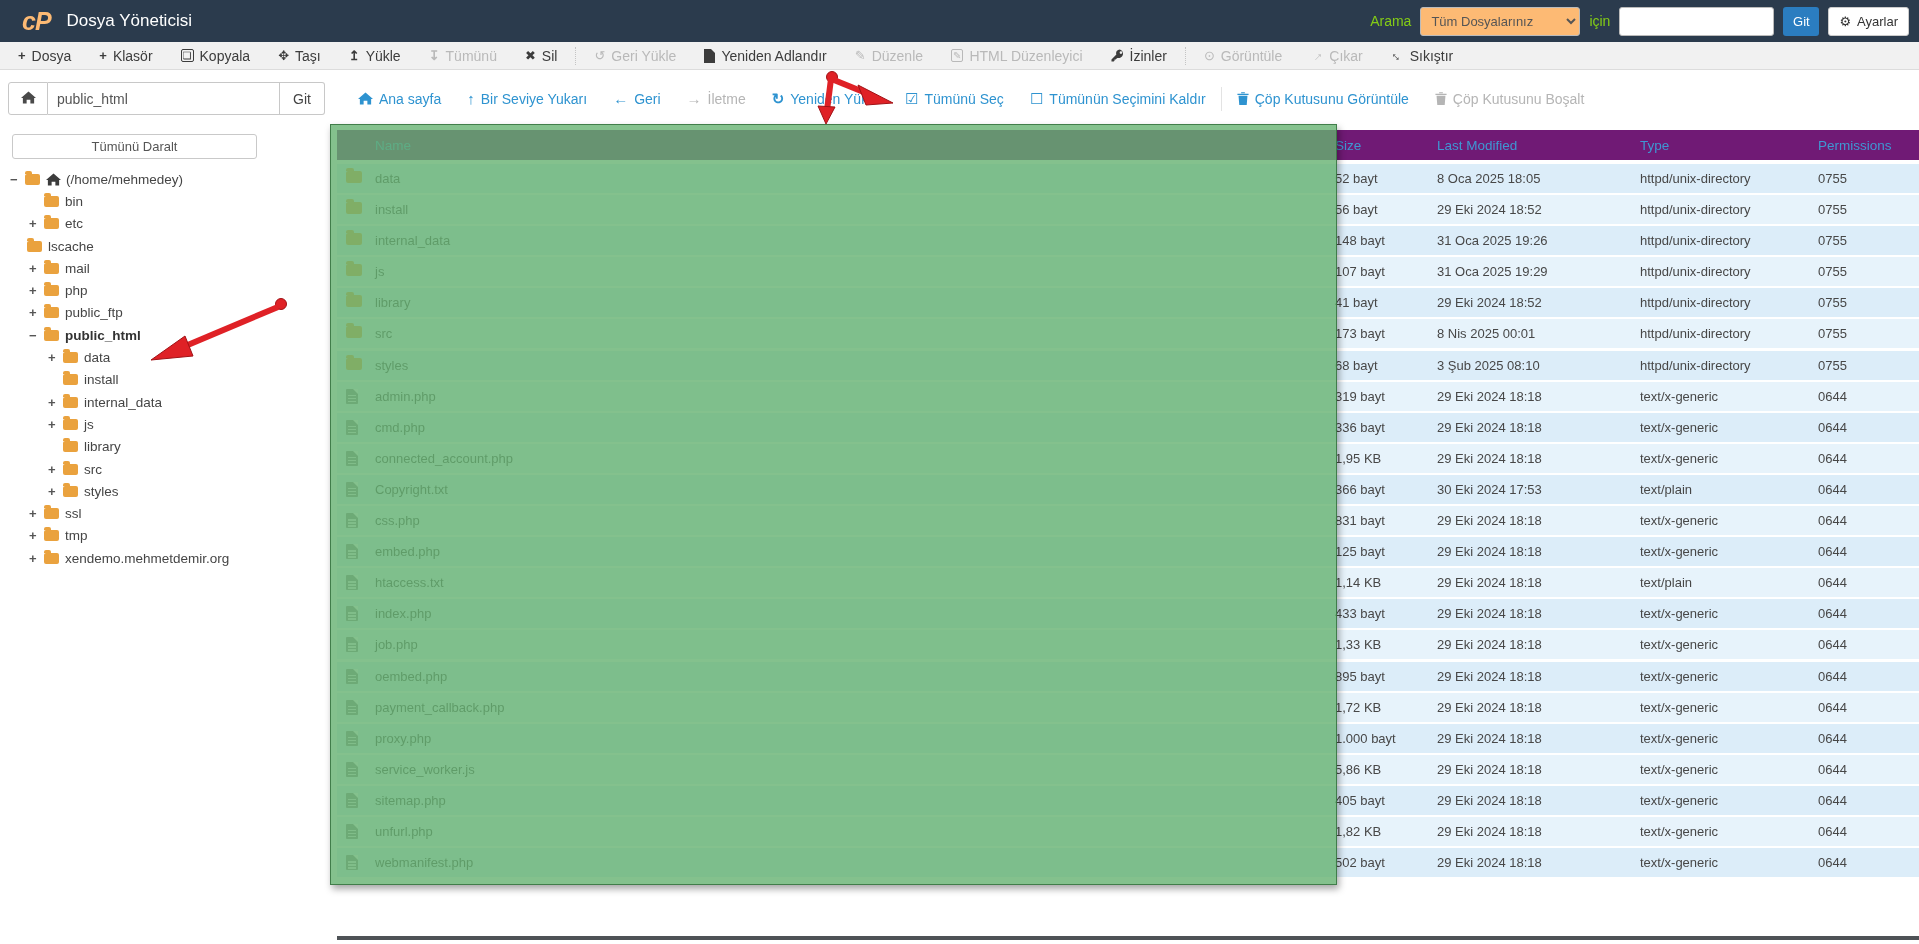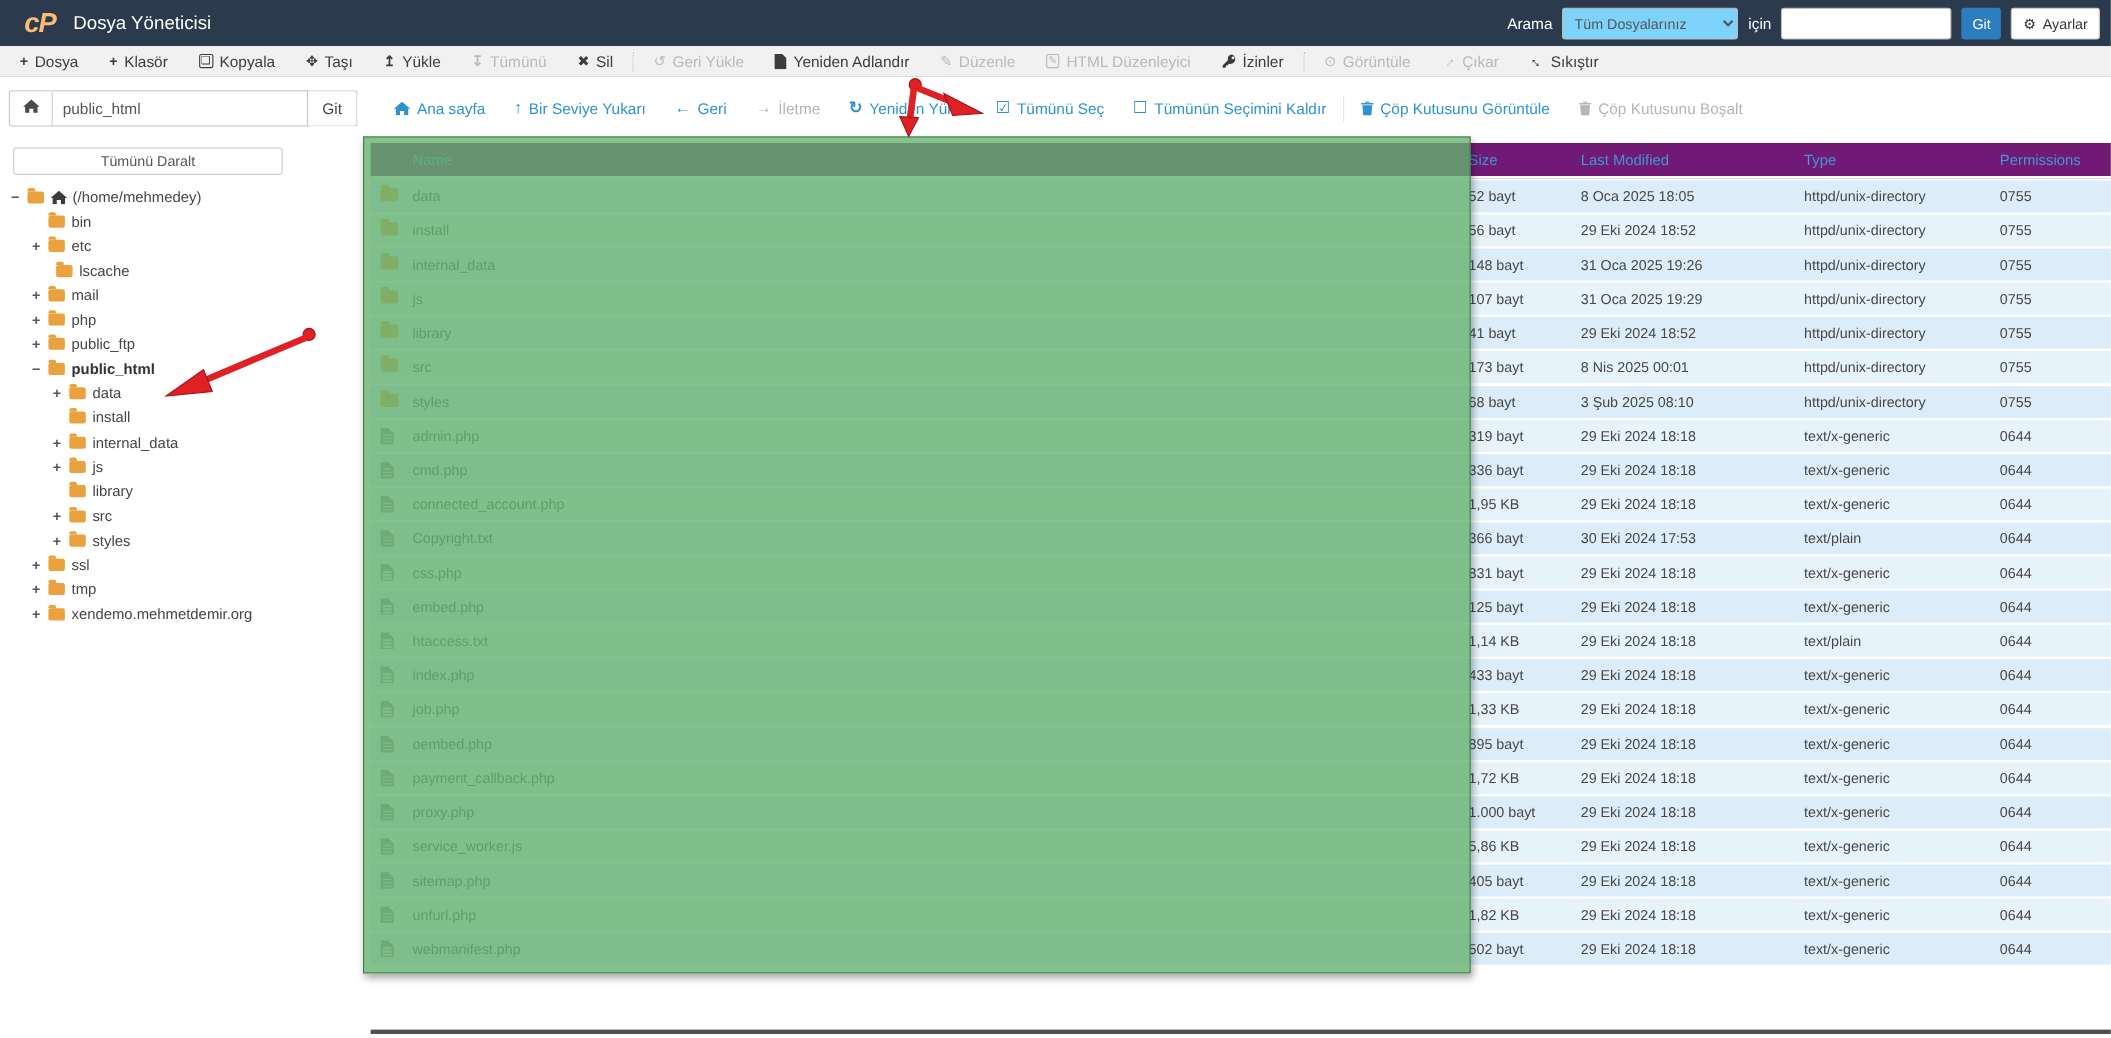--- a/index.html
+++ b/index.html
@@ -8,23 +8,23 @@
   .page { position:relative; width:1919px; height:944px; background:#fff; }
 
   
   .topbar { position:absolute; left:0; top:0; width:100%; height:42px;
     background:#2b3b4d; display:flex; align-items:center; }
   .logo { font-style:italic; font-weight:800; font-size:25px; color:#fdba74;
     margin-left:22px; letter-spacing:-1px; }
   .apptitle { color:#fff; font-size:17px; margin-left:16px; font-weight:400; }
   .searchzone { position:absolute; right:10px; top:0; height:42px;
     display:flex; align-items:center; gap:9px; }
-  .searchzone .wlabel { color:#ffffff; font-size:14px; }
+  .searchzone .wlabel { color:#84cc16; font-size:14px; }
   .scope-select { width:160px; height:29px; font-size:13px; color:#555;
-    border:1px solid #bbb; border-radius:3px; background:#7dd3fc; padding:0 6px;
+    border:1px solid #bbb; border-radius:3px; background:#fdba74; padding:0 6px;
     font-family:"Liberation Sans", sans-serif; }
   .search-input { width:155px; height:29px; border:1px solid #bbb; border-radius:3px;
     padding:0 6px; font-size:13px; }
   .btn-go-top { width:36px; height:29px; background:#2b7dc0; color:#fff; border:none;
     border-radius:3px; font-size:13px; cursor:pointer; }
   .btn-settings { height:29px; background:#fff; color:#333; border:1px solid #ccc;
     border-radius:3px; font-size:13px; padding:0 10px; display:flex; align-items:center;
     gap:6px; cursor:pointer; }
 
   
@@ -310,21 +310,21 @@
       <div class="tnode" style="padding-left: 29px;">
         <span class="ttoggle"></span>
         <span class="fold"></span>
         <span class="tlabel">bin</span>
       </div>
       <div class="tnode" style="padding-left: 29px;">
         <span class="ttoggle">+</span>
         <span class="fold"></span>
         <span class="tlabel">etc</span>
       </div>
-      <div class="tnode" style="padding-left: 36px; align-items: center;">
+      <div class="tnode" style="padding-left: 12px; align-items: center;">
         <span class="ttoggle"></span>
         <span class="fold"></span>
         <span class="tlabel">lscache</span>
       </div>
       <div class="tnode" style="padding-left: 29px;">
         <span class="ttoggle">+</span>
         <span class="fold"></span>
         <span class="tlabel">mail</span>
       </div>
       <div class="tnode" style="padding-left: 29px;">

